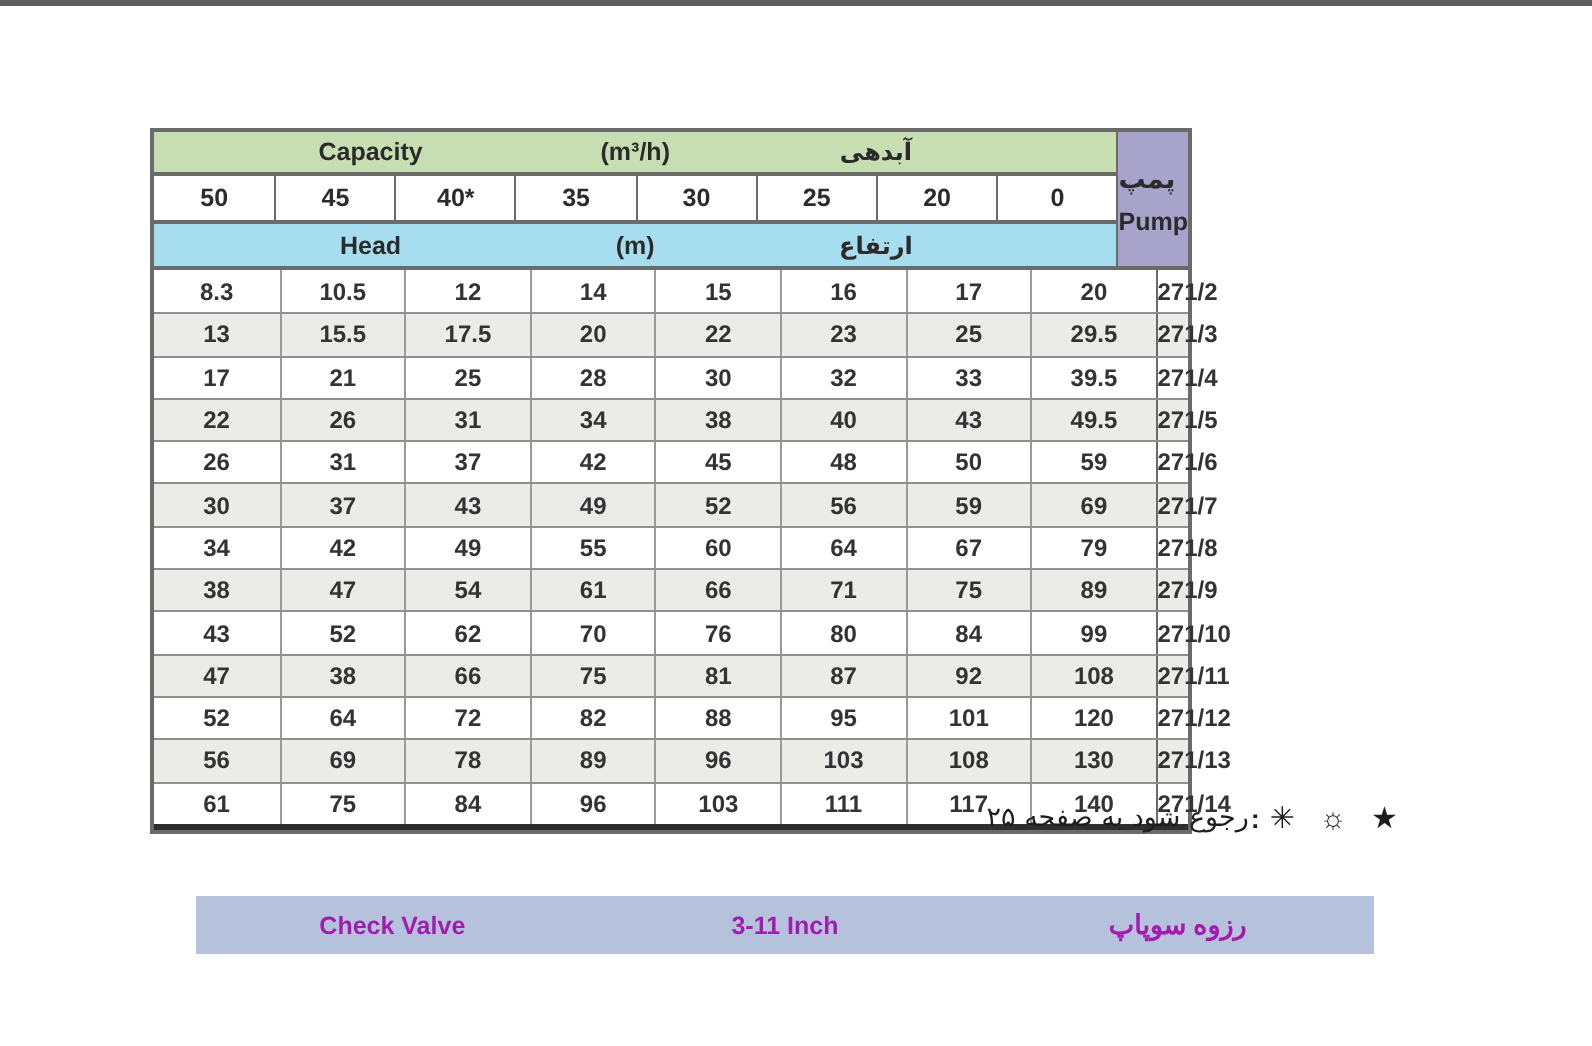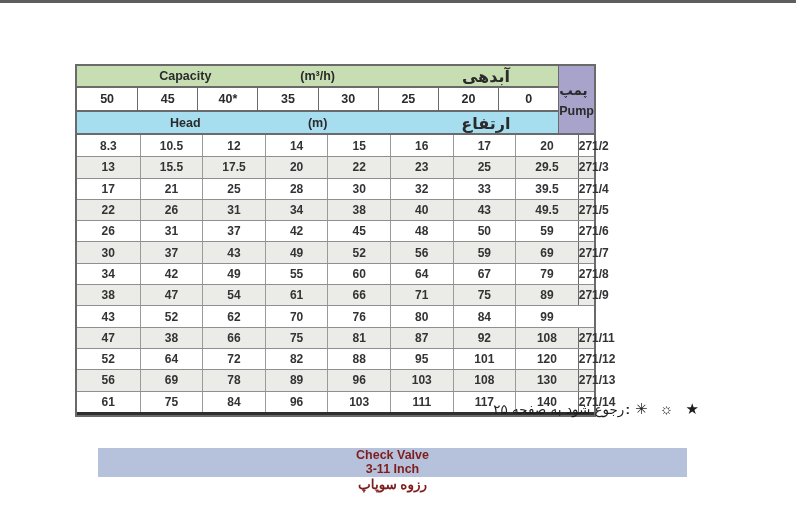--- a/index.html
+++ b/index.html
@@ -20,21 +20,21 @@
   .thead-right .en { font-size:12.5px; }
 
   .band { position:relative; height:22px; }
   .band-green { background:#c7deb2; border-bottom:2px solid #6a6a6a; }
   .band-blue  { background:#a6def0; height:23px; border-top:2px solid #6a6a6a; }
   .band span { position:absolute; top:50%; transform:translate(-50%,-50%);
                font-weight:bold; font-size:12.5px; white-space:nowrap; }
   .band .pos-a { left:22.5%; }
   .band .pos-b { left:50%; }
   .band .pos-c { left:75%; }
-  .band .fa { font-size:16px;margin-left:48px; }
+  .band .fa { font-size:12px; }
 
   .numrow { display:grid; grid-template-columns:repeat(8,1fr); height:22px; }
   .numrow .ncell { display:flex; align-items:center; justify-content:center;
                    font-weight:bold; font-size:12.5px; border-left:1px solid #6a6a6a; }
   .numrow .ncell:first-child { border-left:none; }
 
   .tbody { border-top:2px solid #6a6a6a; border-bottom:3px solid #2e2e2e; }
   .trow { display:grid; grid-template-columns:repeat(8,62.6px) 1fr; height:21.3px;
           border-top:1px solid #8f8f8f; background:#ffffff;text-align:center; }
   .trow:first-child { border-top:none; }
@@ -47,22 +47,22 @@
 
   
   .footnote { position:absolute; top:400px; right:93px; display:flex; align-items:center;
               gap:5px; color:#1d1d1d; }
   .footnote .fa-text { font-size:13.5px; font-family:"DejaVu Sans",sans-serif; }
   .footnote .colon { font-size:13.5px; font-weight:bold; margin-left:-4px; }
   .footnote .symbols { font-size:15px; letter-spacing:4px; font-weight:bold; }
 
   
   .bottom-bar { position:absolute; left:98px; top:448px; width:589px; height:29px;
-                background:#b6c2db; display:grid; grid-template-columns:1fr;
-                align-items:center; color:#7f1d1d; }
+                background:#b6c2db; display:grid; grid-template-columns:1fr 1fr 1fr;
+                align-items:center; color:#a21caf; }
   .bottom-bar .seg { text-align:center; font-weight:bold; font-size:12.5px; }
   .bottom-bar .seg.fa { font-size:13.5px; font-family:Liberation Serif, serif; }
 </style>
 </head>
 <body>
 
 <div class="page">
   <div class="page-top-rule"></div>
 
   <div class="pump-table">
@@ -185,20 +185,21 @@
         </div>
         <div class="trow">
           <div class="tcell">43</div>
           <div class="tcell">52</div>
           <div class="tcell">62</div>
           <div class="tcell">70</div>
           <div class="tcell">76</div>
           <div class="tcell">80</div>
           <div class="tcell">84</div>
           <div class="tcell">99</div>
+          <div class="tcell pcell">271/10</div>
         </div>
         <div class="trow">
           <div class="tcell">47</div>
           <div class="tcell">38</div>
           <div class="tcell">66</div>
           <div class="tcell">75</div>
           <div class="tcell">81</div>
           <div class="tcell">87</div>
           <div class="tcell">92</div>
           <div class="tcell">108</div>

